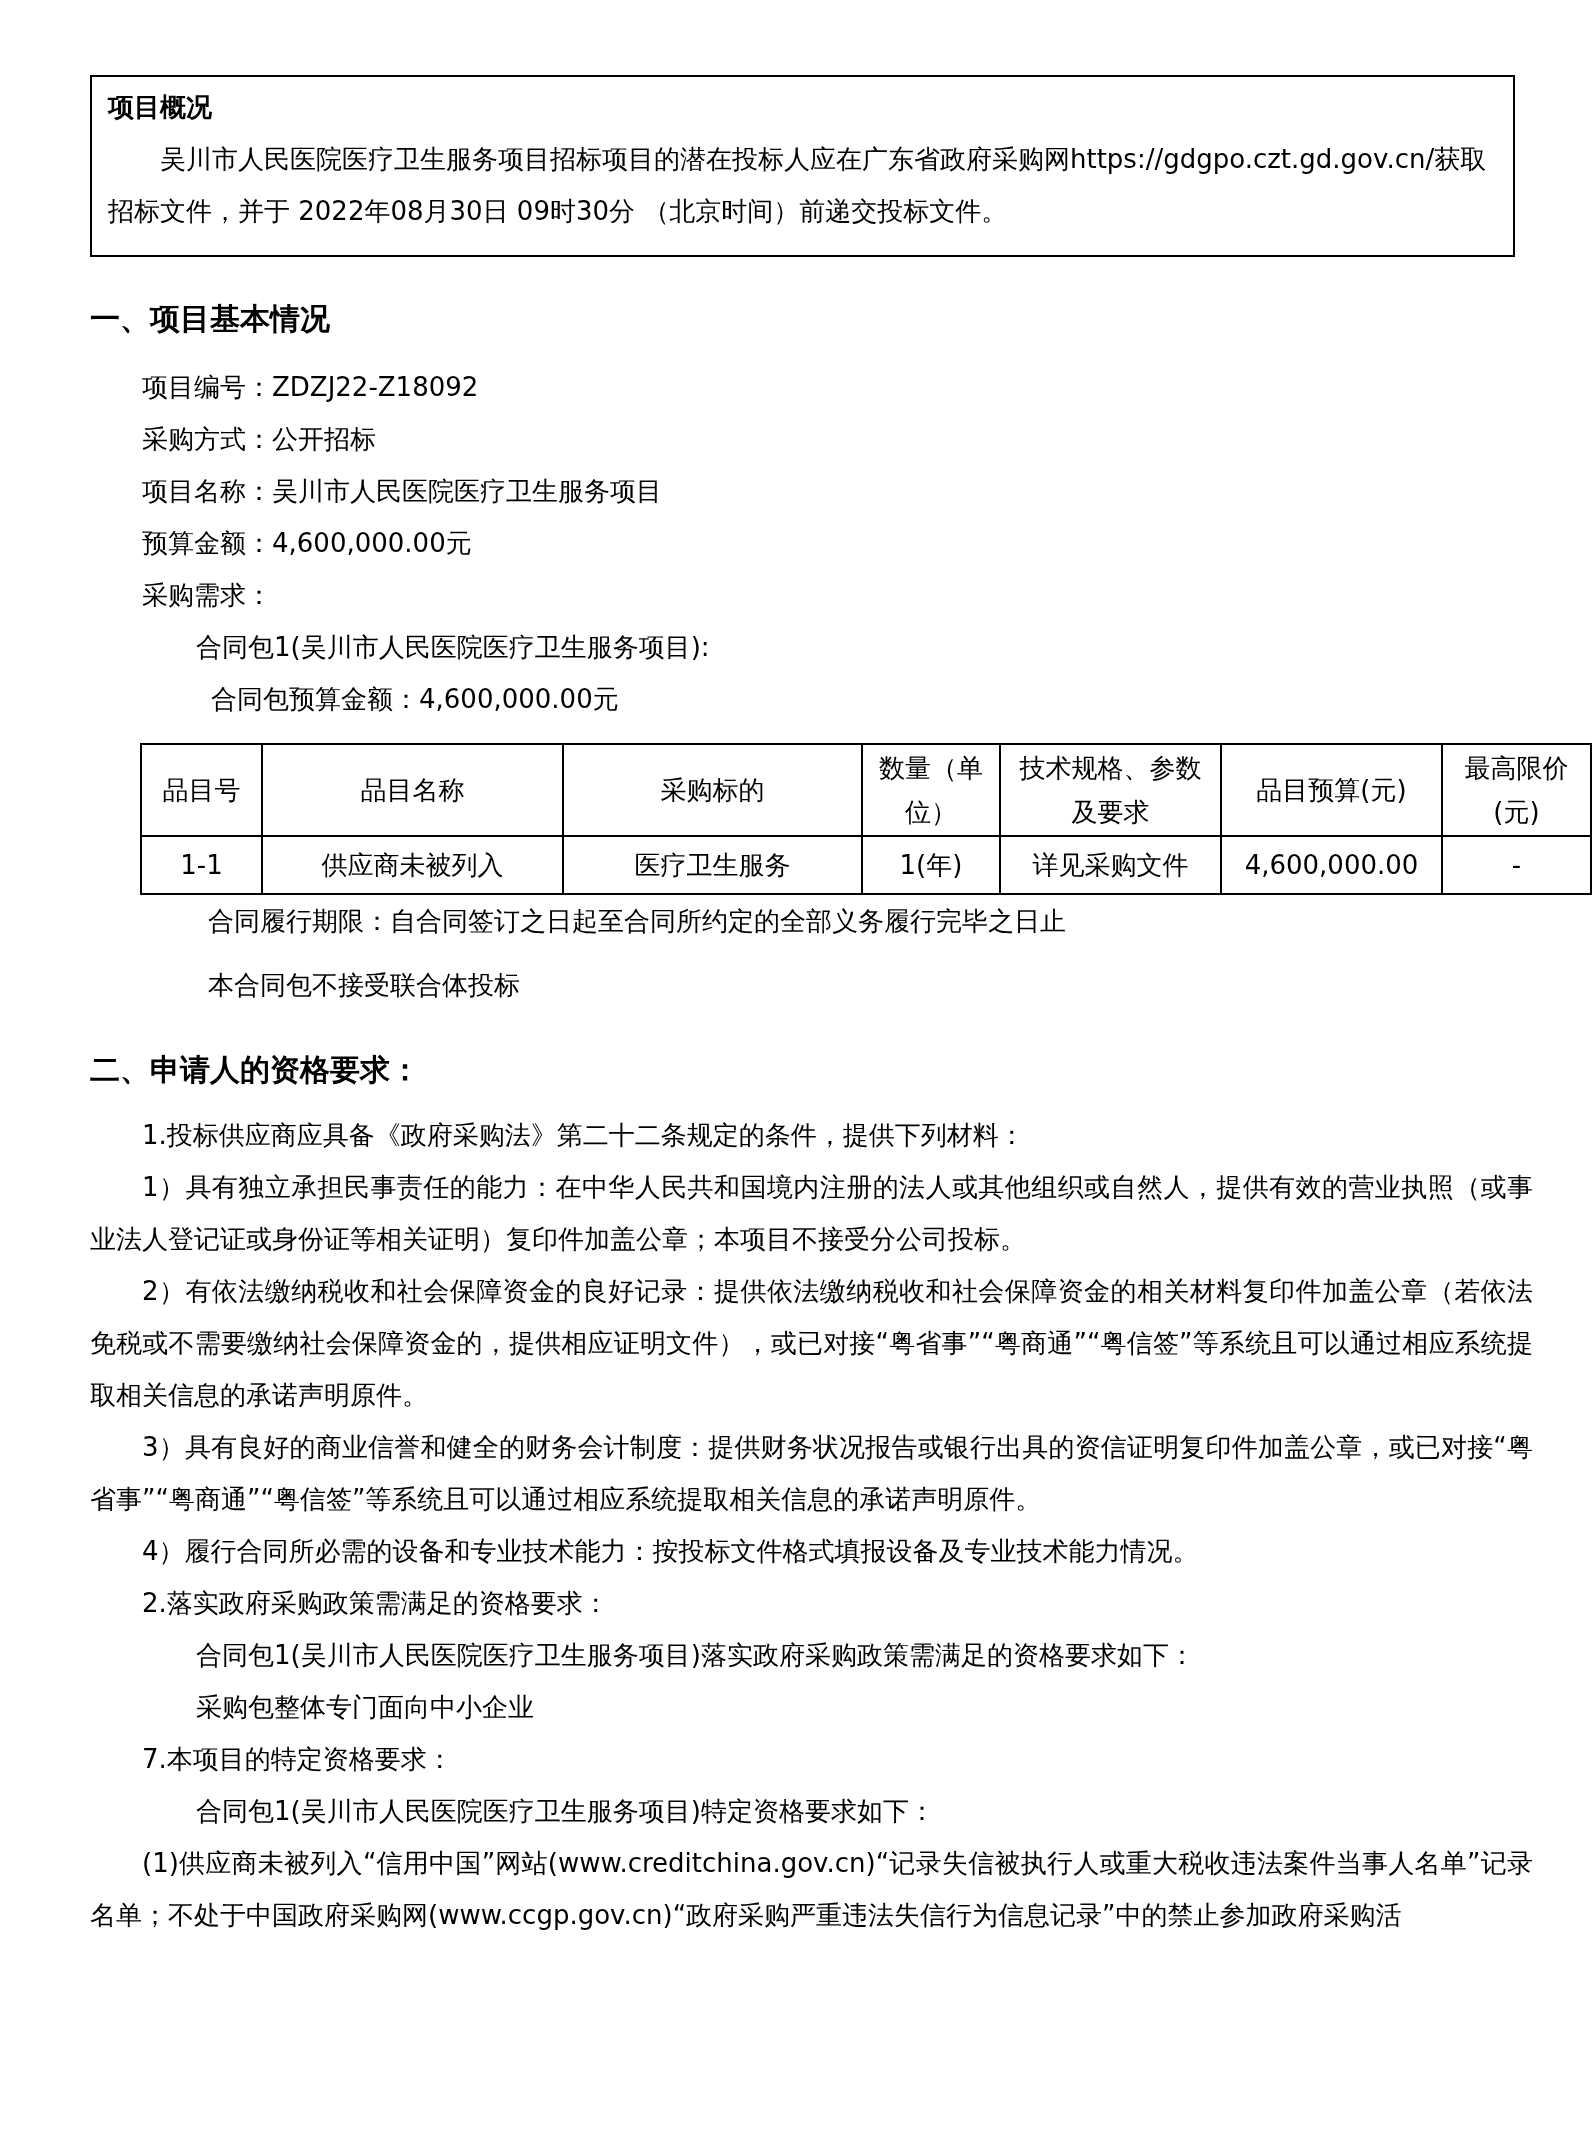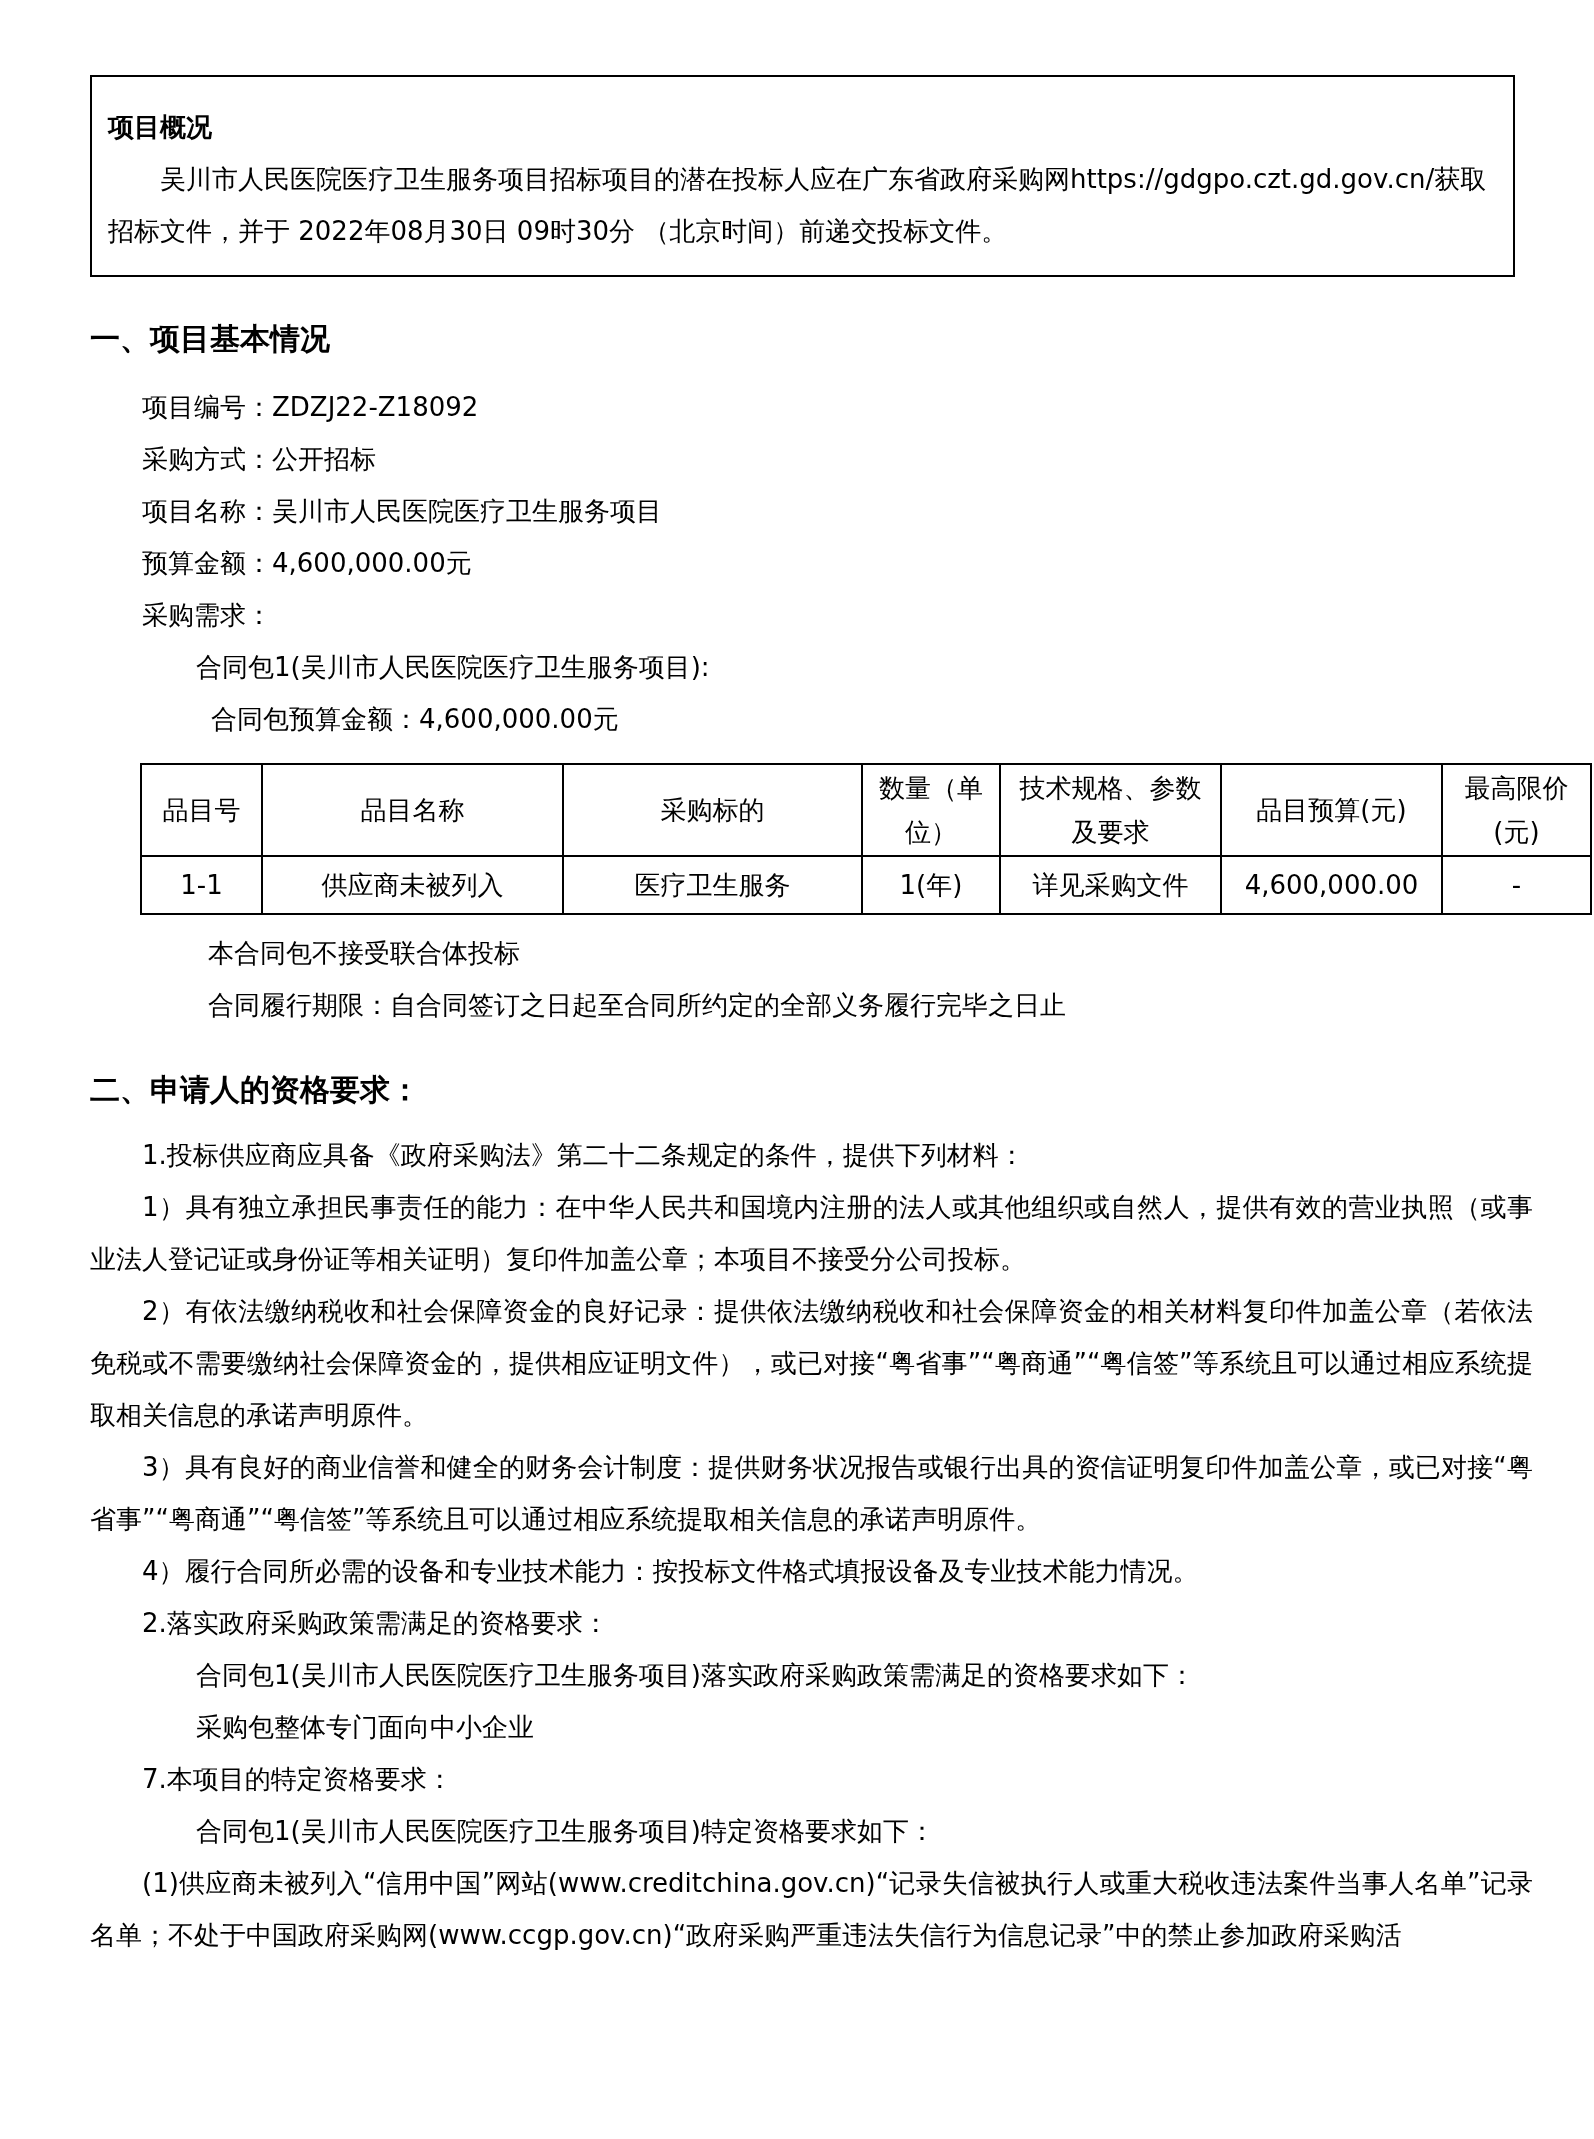--- a/index.html
+++ b/index.html
@@ -9,21 +9,21 @@
     font-family: "DejaVu Sans", "Liberation Sans", sans-serif;
     font-size: 26px; line-height: 52px;
   }
   .page { box-sizing: border-box; width: 1594px; height: 2139px; padding: 0 61px 0 90px; }
 
   
   .overview-box {
     box-sizing: border-box;
     margin-top: 75px; width: 1425px;
     border: 2px solid #000;
-    padding: 24px 18px 18px 16px;
+    padding: 4px 18px 18px 16px;
   }
   .box-title { font-weight: bold; }
   .box-para { margin: 0; text-align: justify; }
   .box-para.first-line { text-indent: 2em; }
   .sec-heading { margin: 36px 0 0 0; font-size: 30px; font-weight: bold; line-height: 52px; }
   .sec-heading.second { margin-top: 33px; }
 
   .fields { margin-top: 16px; }
   .field { padding-left: 52px; }
   .cp-line1 { padding-left: 106px; }
@@ -102,22 +102,22 @@
         <td>供应商未被列入</td>
         <td>医疗卫生服务</td>
         <td>1(年)</td>
         <td>详见采购文件</td>
         <td class="num">4,600,000.00</td>
         <td class="dash">-</td>
       </tr>
     </tbody>
   </table>
 
+  <div class="note">合同履行期限：自合同签订之日起至合同所约定的全部义务履行完毕之日止</div>
   <div class="note first">本合同包不接受联合体投标</div>
-  <div class="note">合同履行期限：自合同签订之日起至合同所约定的全部义务履行完毕之日止</div>
 
   <div class="sec-heading second">二、申请人的资格要求：</div>
 
   <div class="paras">
     <p class="para">1.投标供应商应具备《政府采购法》第二十二条规定的条件，提供下列材料：</p>
     <p class="para">1）具有独立承担民事责任的能力：在中华人民共和国境内注册的法人或其他组织或自然人，提供有效的营业执照（或事业法人登记证或身份证等相关证明）复印件加盖公章；本项目不接受分公司投标。</p>
     <p class="para">2）有依法缴纳税收和社会保障资金的良好记录：提供依法缴纳税收和社会保障资金的相关材料复印件加盖公章（若依法免税或不需要缴纳社会保障资金的，提供相应证明文件），或已对接“粤省事”“粤商通”“粤信签”等系统且可以通过相应系统提取相关信息的承诺声明原件。</p>
     <p class="para">3）具有良好的商业信誉和健全的财务会计制度：提供财务状况报告或银行出具的资信证明复印件加盖公章，或已对接“粤省事”“粤商通”“粤信签”等系统且可以通过相应系统提取相关信息的承诺声明原件。</p>
     <p class="para">4）履行合同所必需的设备和专业技术能力：按投标文件格式填报设备及专业技术能力情况。</p>
     <p class="para">2.落实政府采购政策需满足的资格要求：</p>

